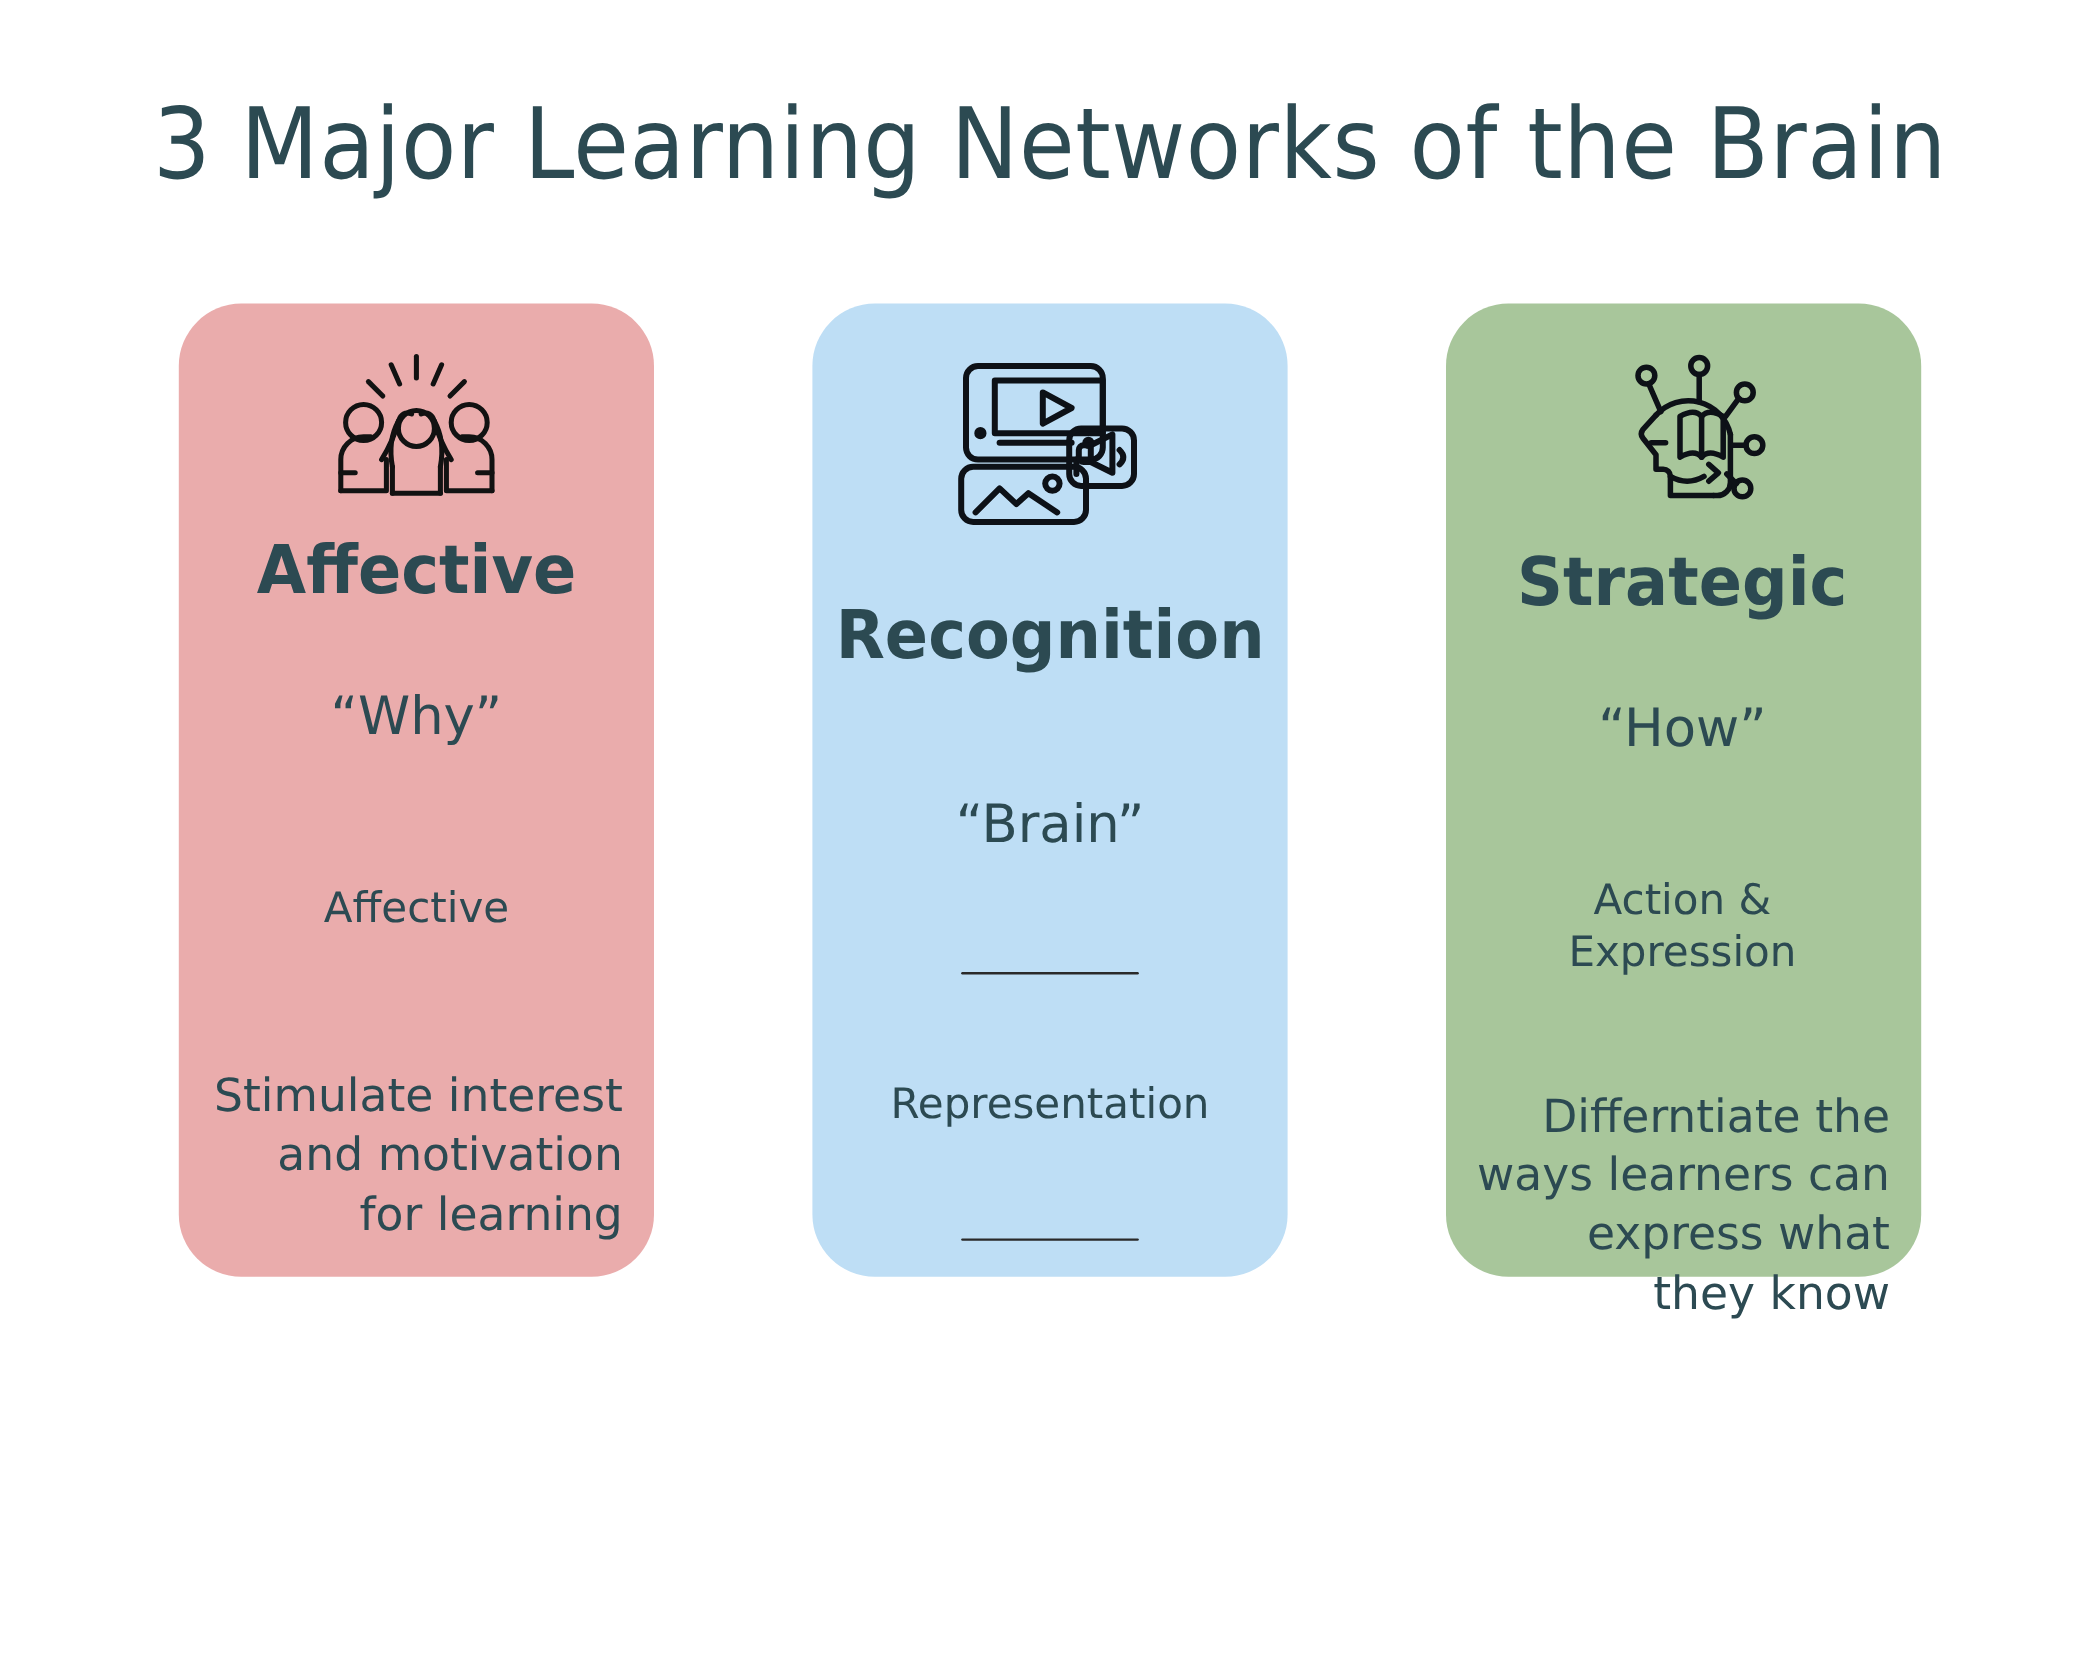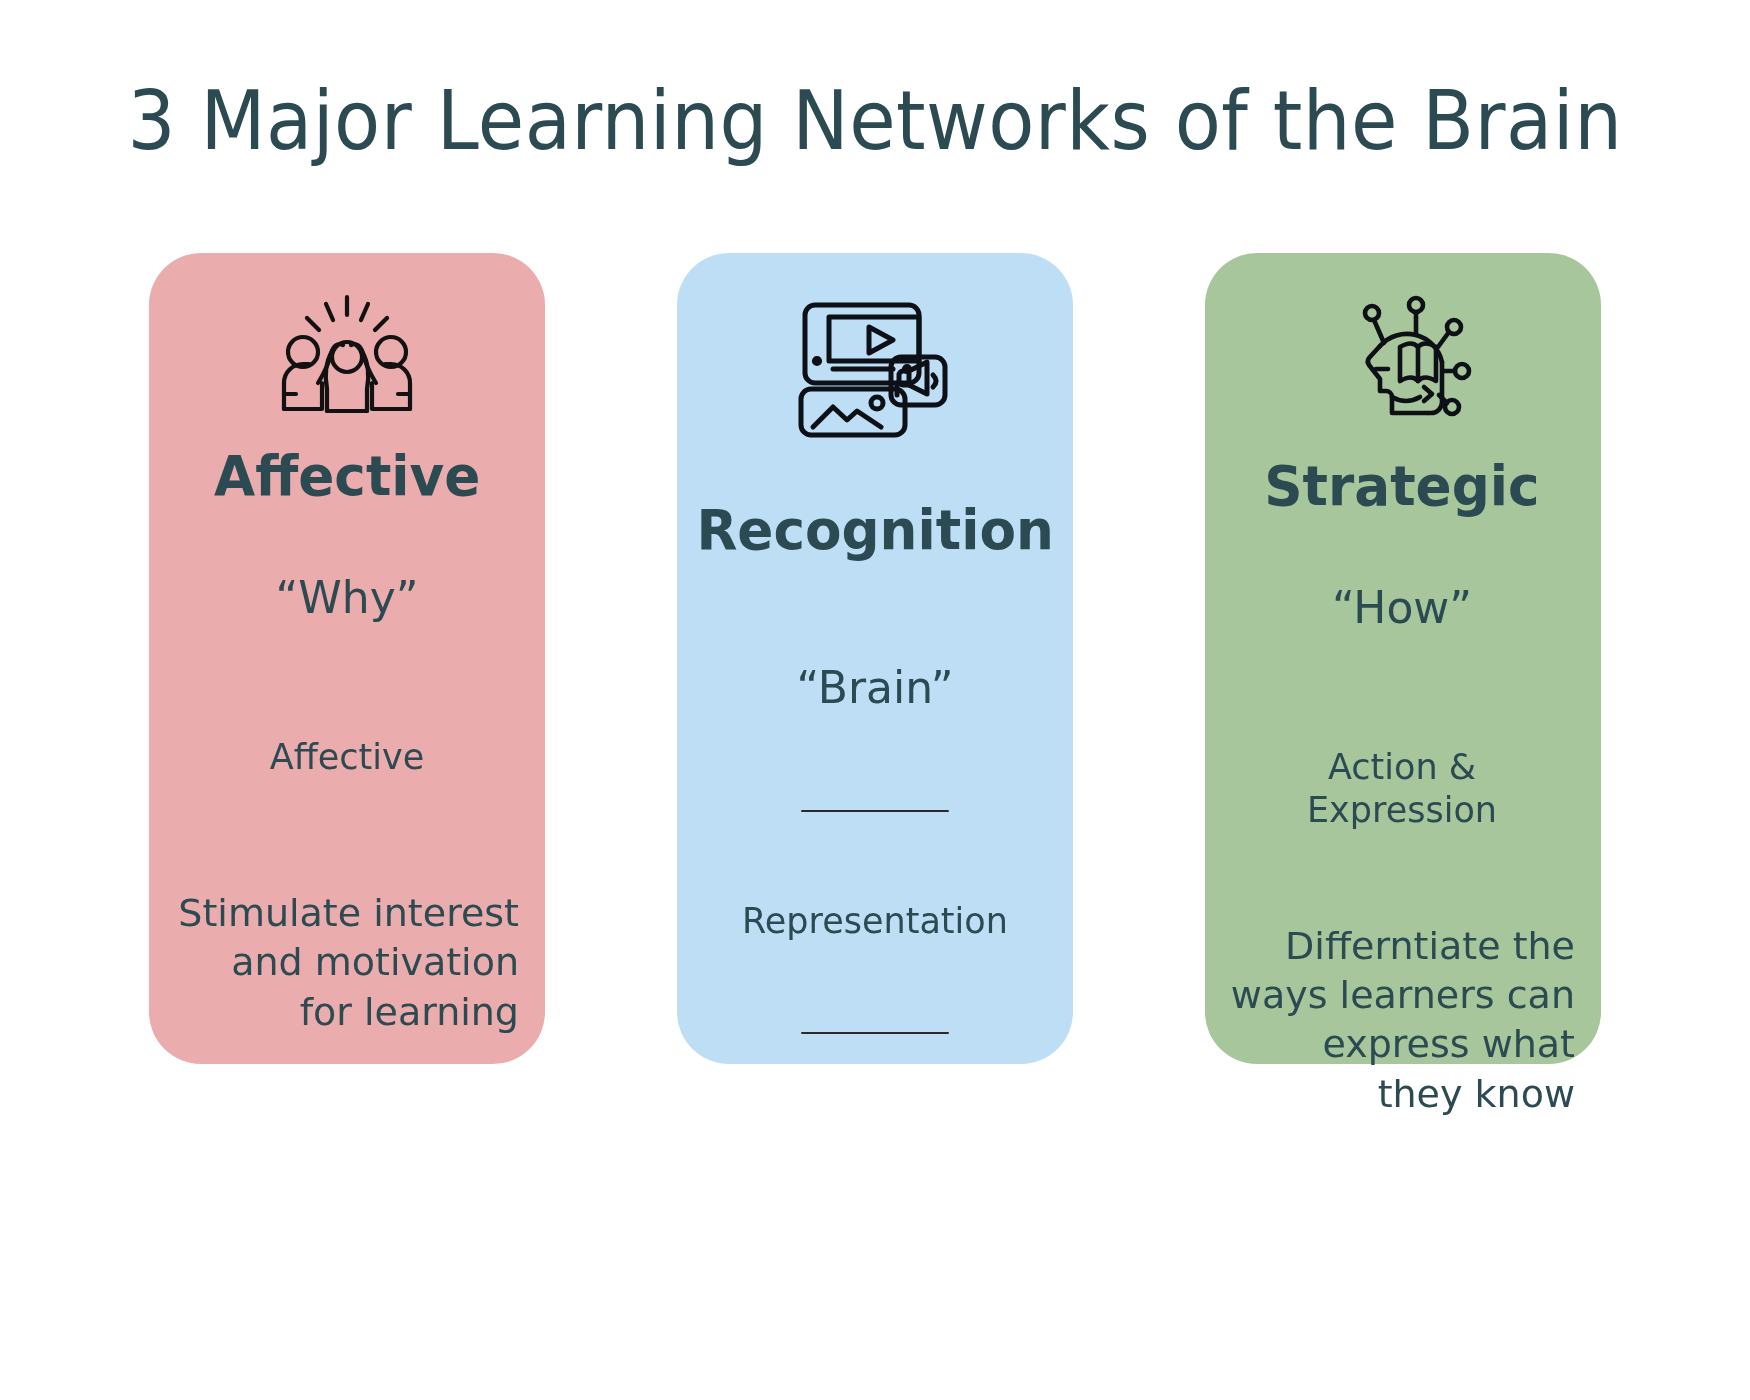--- a/index.html
+++ b/index.html
@@ -126,21 +126,21 @@
     font-size: 38px;
     font-weight: 400;
     color: #2c4a52;
     text-align: right;
     margin-top: 56px;
     line-height: 1.30;
     max-width: 350px;
   }
 
   
-  .card.strategic .card-sub { margin-top: 52px; }
+  .card.strategic .card-sub { margin-top: 36px; }
   .card.strategic .divider.second { margin-top: 40px; }
   .card.strategic .card-body { margin-top: 50px; }
 </style>
 </head>
 <body>
 
 <div class="poster">
 
   <div class="title">3 Major Learning Networks of the Brain</div>
 

